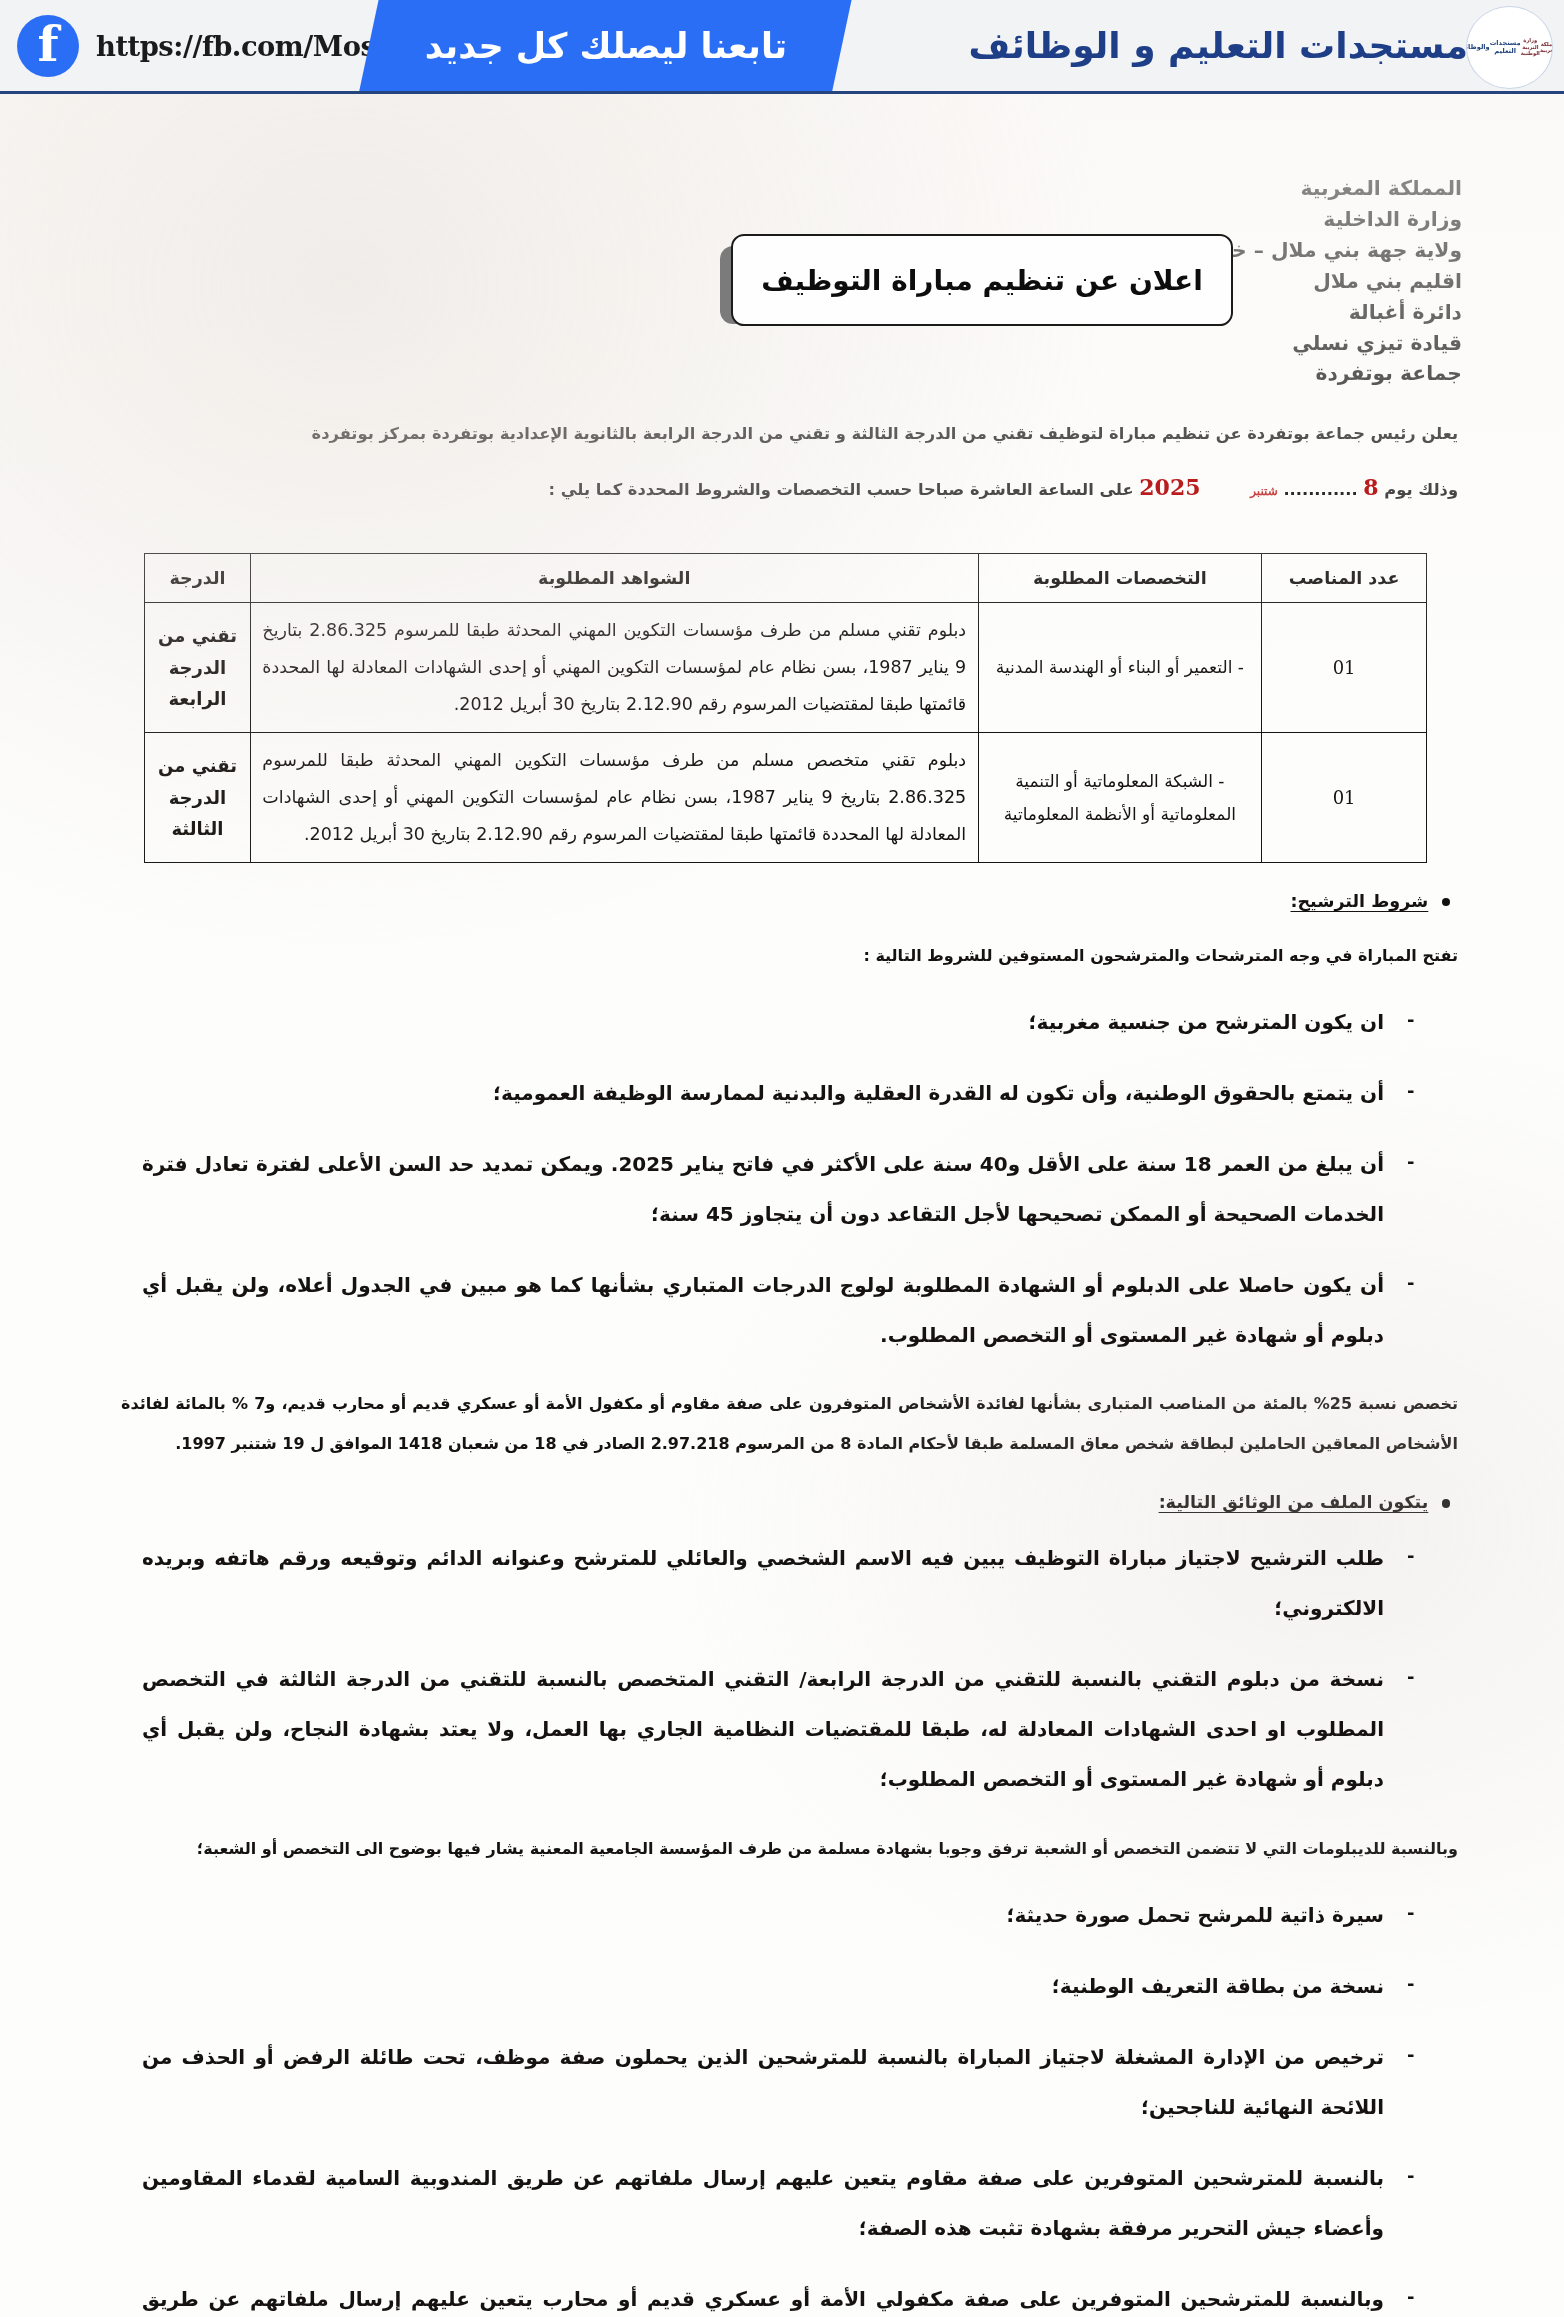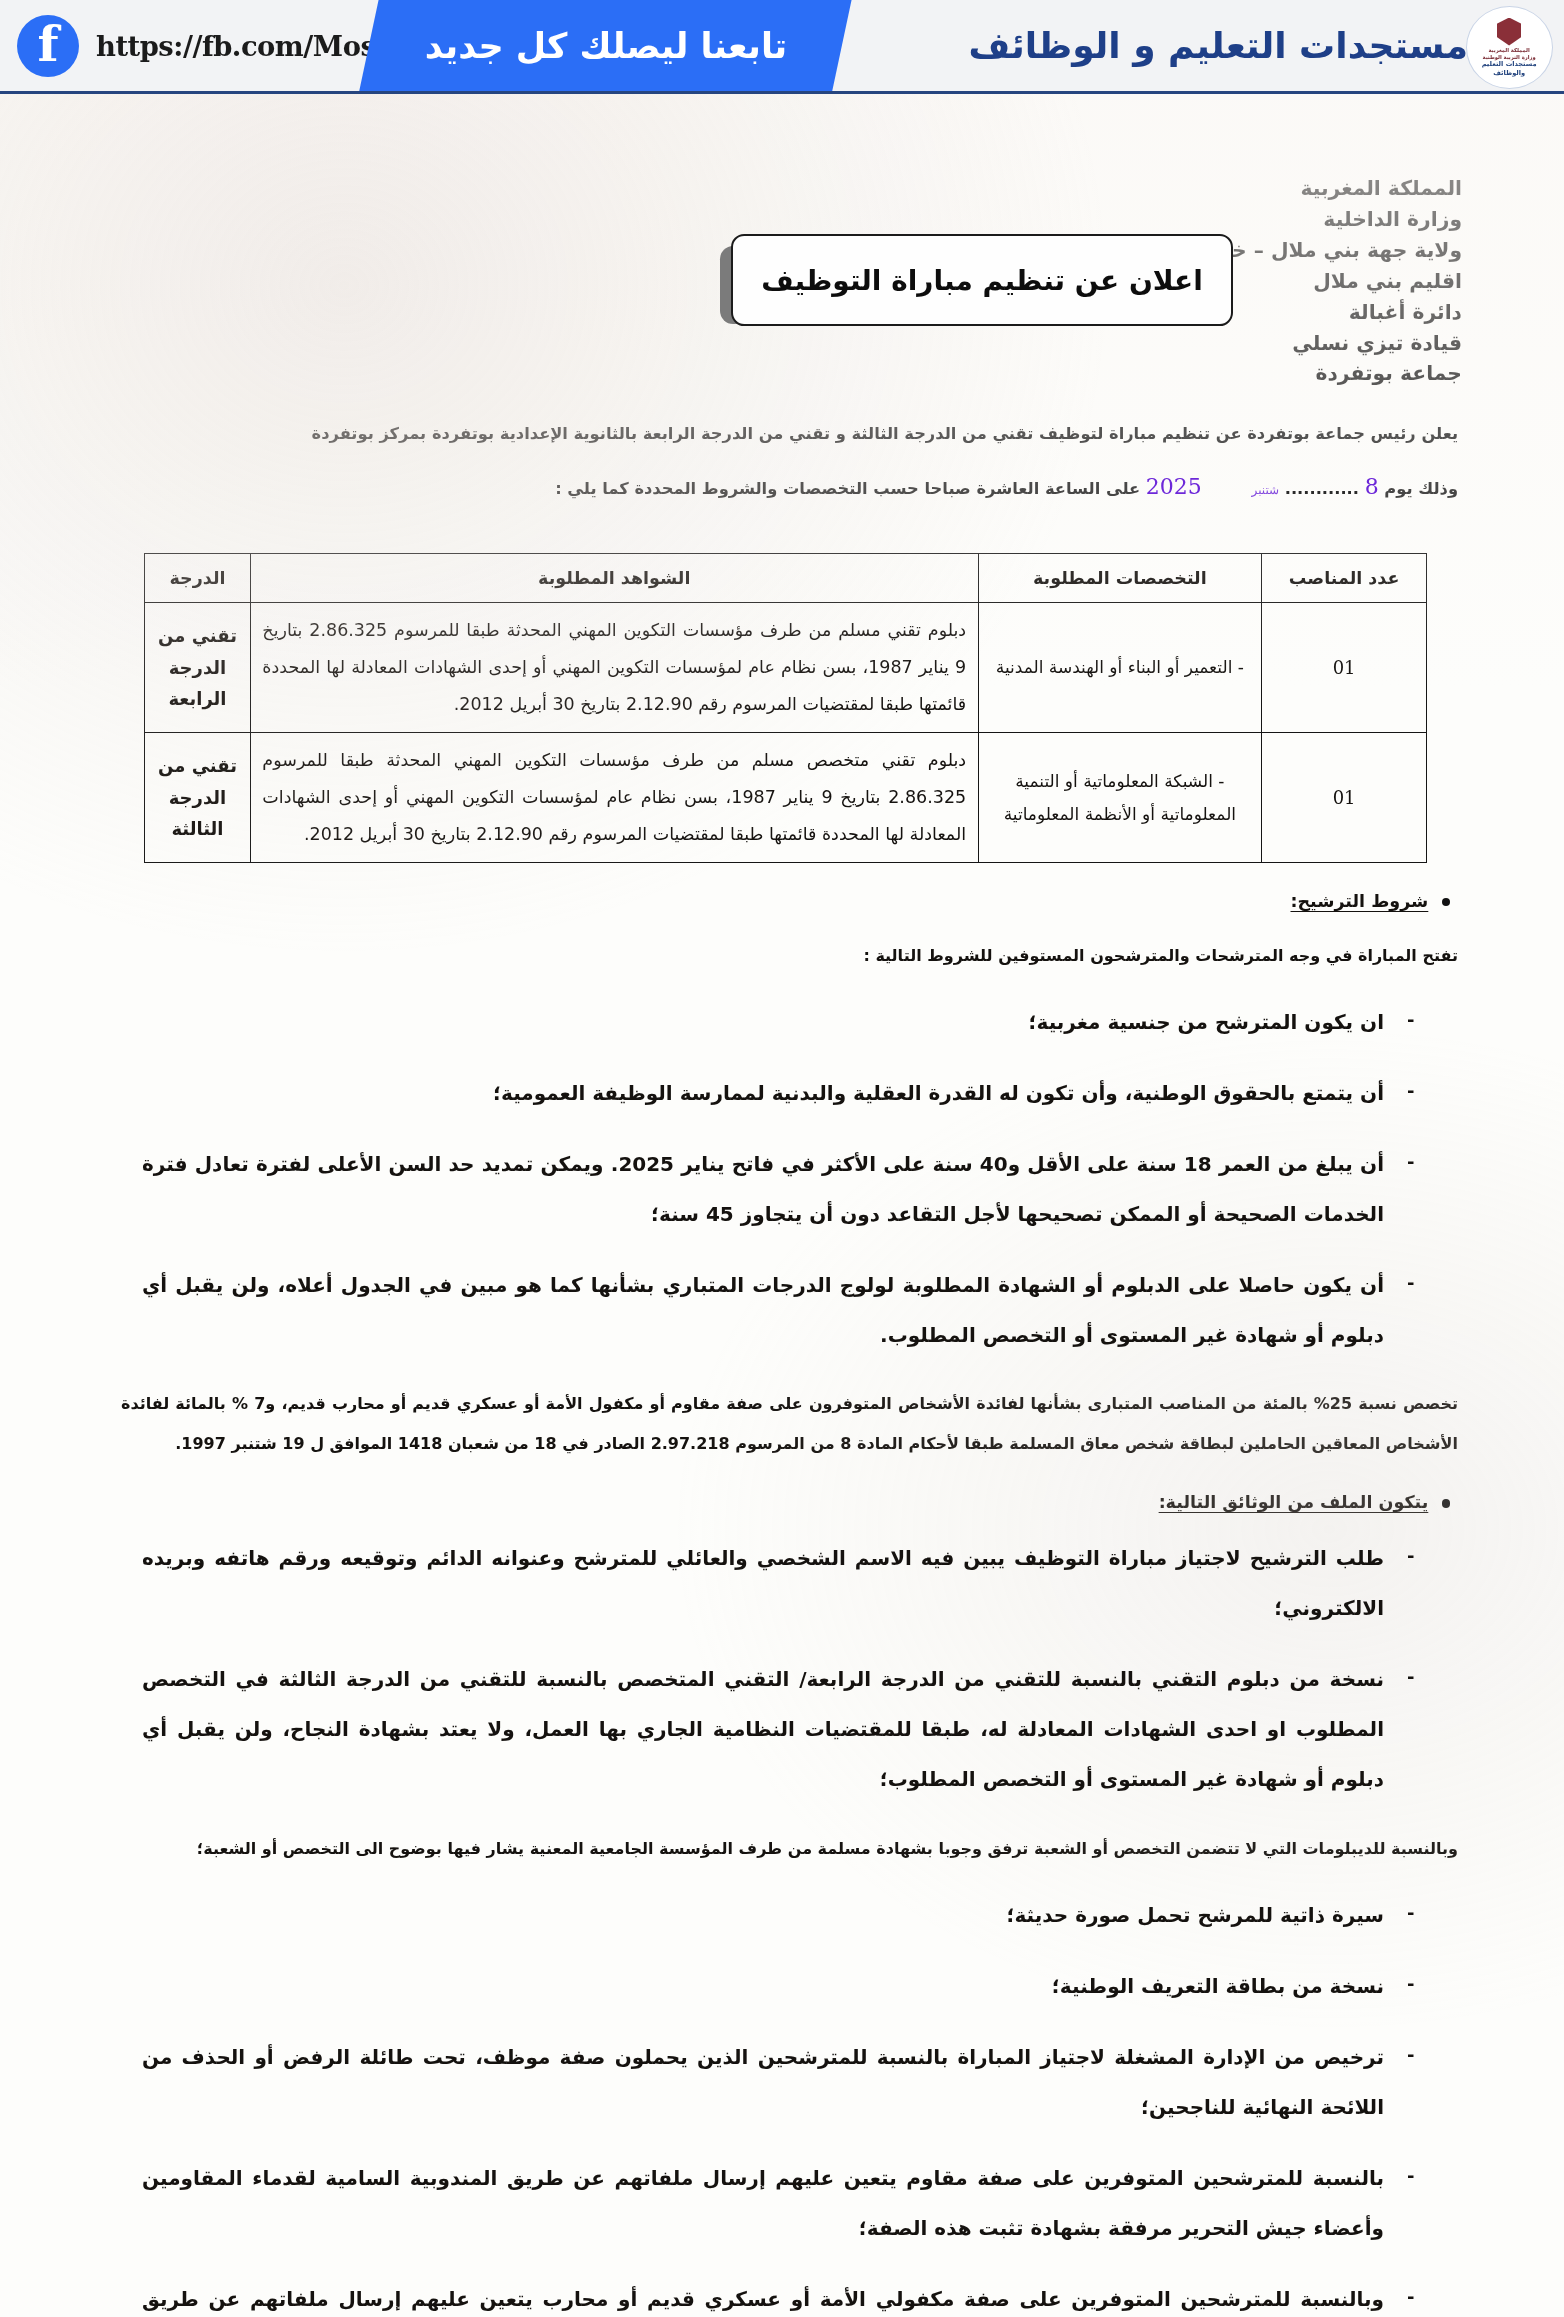--- a/index.html
+++ b/index.html
@@ -101,21 +101,21 @@
   .fb-seal {
     position: absolute;
     right: 11.4px;
     top: 5.7px;
     width: 87px;
     height: 83px;
     border-radius: 50%;
     background: #ffffff;
     border: 1.9px solid #c9d4e6;
     display: flex;
-    flex-direction: column;
+    flex-direction: row;
     align-items: center;
     justify-content: center;
     overflow: hidden;
   }
   .seal-crest {
     width: 24.6px; height: 28px;
     background: #8a2f38;
     clip-path: polygon(50% 0%, 100% 22%, 100% 70%, 50% 100%, 0% 70%, 0% 22%);
     margin-bottom: 1.9px;
   }
@@ -210,23 +210,23 @@
     display: block;
     margin-top: 3.8px;
   }
   .date-blank {
     display: inline-block;
     position: relative;
     min-width: 159px;
     text-align: center;
   }
   .date-ink {
-    color: #6d28d9;
+    color: #b91c1c;
     font-family: "DejaVu Serif", "Liberation Serif", serif;
-    font-weight: normal;
+    font-weight: bold;
     letter-spacing: 0.9px;
   }
   .date-ink.year { font-size: 22px; }
   .date-ink.month { font-size: 12px; opacity: .82; margin-left: 44px; }
   .date-ink.day { font-size: 22px; }
   .dots { letter-spacing: 0.9px; color: #2a2a2a; }
 
   
   table.jobs {
     margin: 38px 137px 0 144px;

